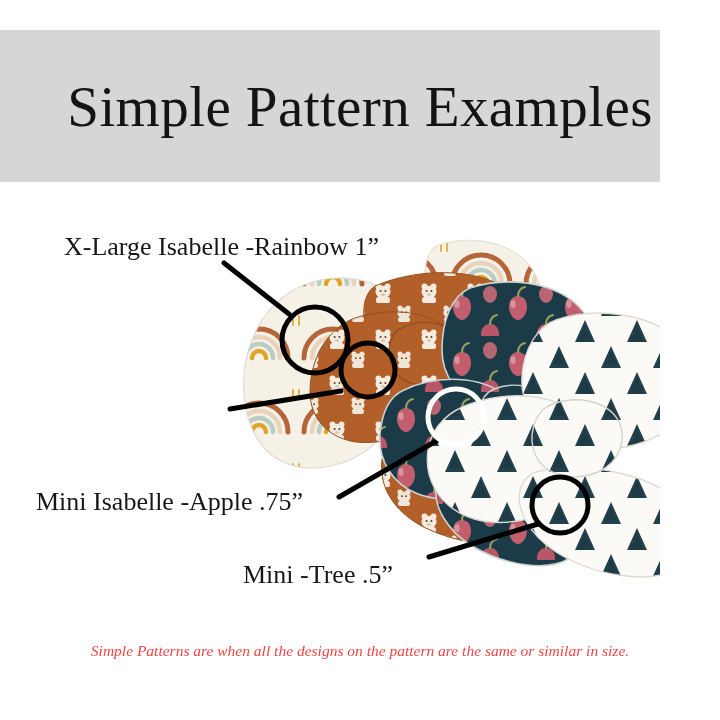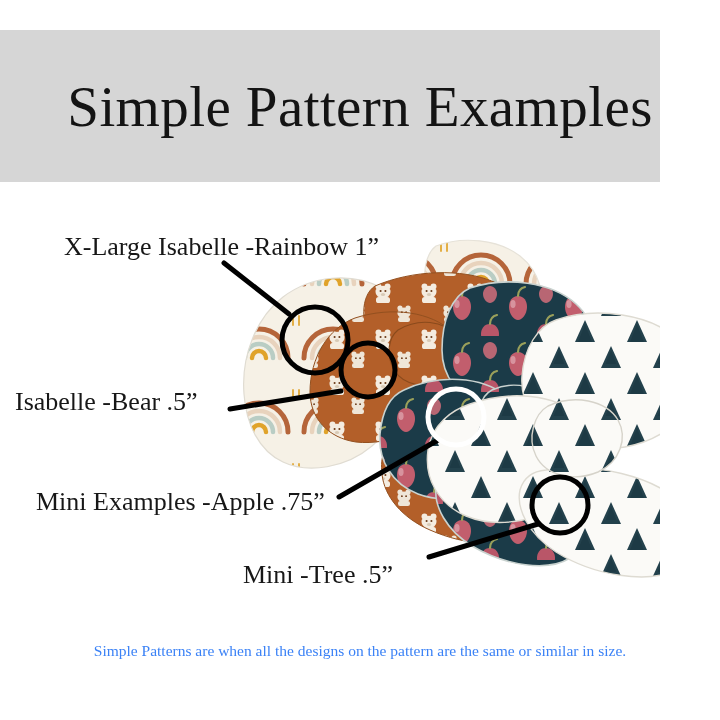--- a/index.html
+++ b/index.html
@@ -40,21 +40,22 @@
   #label-apple{left:36px;top:487px;}
   #label-tree{left:243px;top:560px;}
 
   
   .caption{
     position:absolute;left:0;top:640px;width:720px;
     text-align:center;
     font-family:"Liberation Serif", serif;
     font-size:15.5px;
     line-height:1.45;
-    color:#3b82f6;
+    color:#ef4444;
+    font-style:italic;
   }
 
   
   #art{position:absolute;left:0;top:0;width:720px;height:720px;}
 </style>
 </head>
 <body>
 
 <div id="page">
 
@@ -195,21 +196,20 @@
         <circle cx="456" cy="417" r="28" fill="none" stroke="#ffffff" stroke-width="5"></circle>
         <line x1="429" y1="557" x2="538" y2="524" stroke="#000000" stroke-width="5" stroke-linecap="round"></line>
         <circle cx="560" cy="505" r="28" fill="none" stroke="#000000" stroke-width="5"></circle>
       </g>
   </svg>
 
   <div class="header-band"></div>
   <div class="header-title">Simple Pattern Examples</div>
 
   <div class="label" id="label-rainbow">X-Large Isabelle -Rainbow 1”</div>
-  <div class="label" id="label-bear">Isabelle -Bear .5”</div>
-  <div class="label" id="label-apple">Mini Examples -Apple .75”</div>
+  <div class="label" id="label-apple">Mini Isabelle -Apple .75”</div>
   <div class="label" id="label-tree">Mini -Tree .5”</div>
 
   <div class="caption">
     <div>Simple Patterns are when all the designs on the pattern are the same or similar in size.</div>
   </div>
 
 </div>
 
 </body></html>

